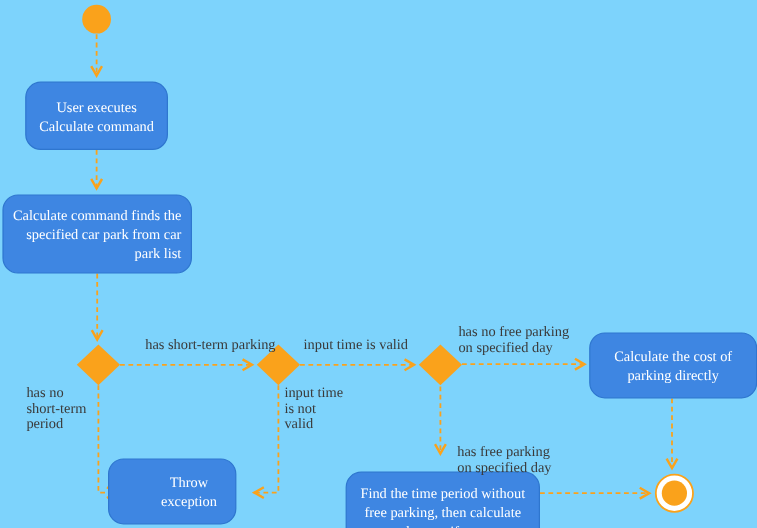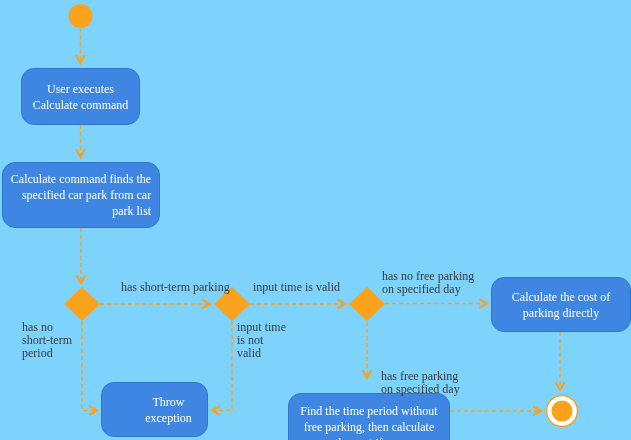--- a/index.html
+++ b/index.html
@@ -70,21 +70,21 @@
     <span>User executes
 Calculate command</span>
   </div>
 
   <div class="activity" style="left:2px;top:162px;width:158px;height:66px;text-align:right;">
     <span>Calculate command finds the
 specified car park from car
 park list</span>
   </div>
 
-  <div class="activity" style="left:101px;top:382px;width:107px;height:55px;padding-left:28px;">
+  <div class="activity" style="left:90px;top:382px;width:107px;height:55px;padding-left:28px;">
     <span>Throw exception</span>
   </div>
 
   <div class="activity" style="left:288px;top:393px;width:162px;height:68px;">
     <span>Find the time period without
 free parking, then calculate
 the cost if any</span>
   </div>
 
   <div class="activity" style="left:491px;top:277px;width:140px;height:55px;">

